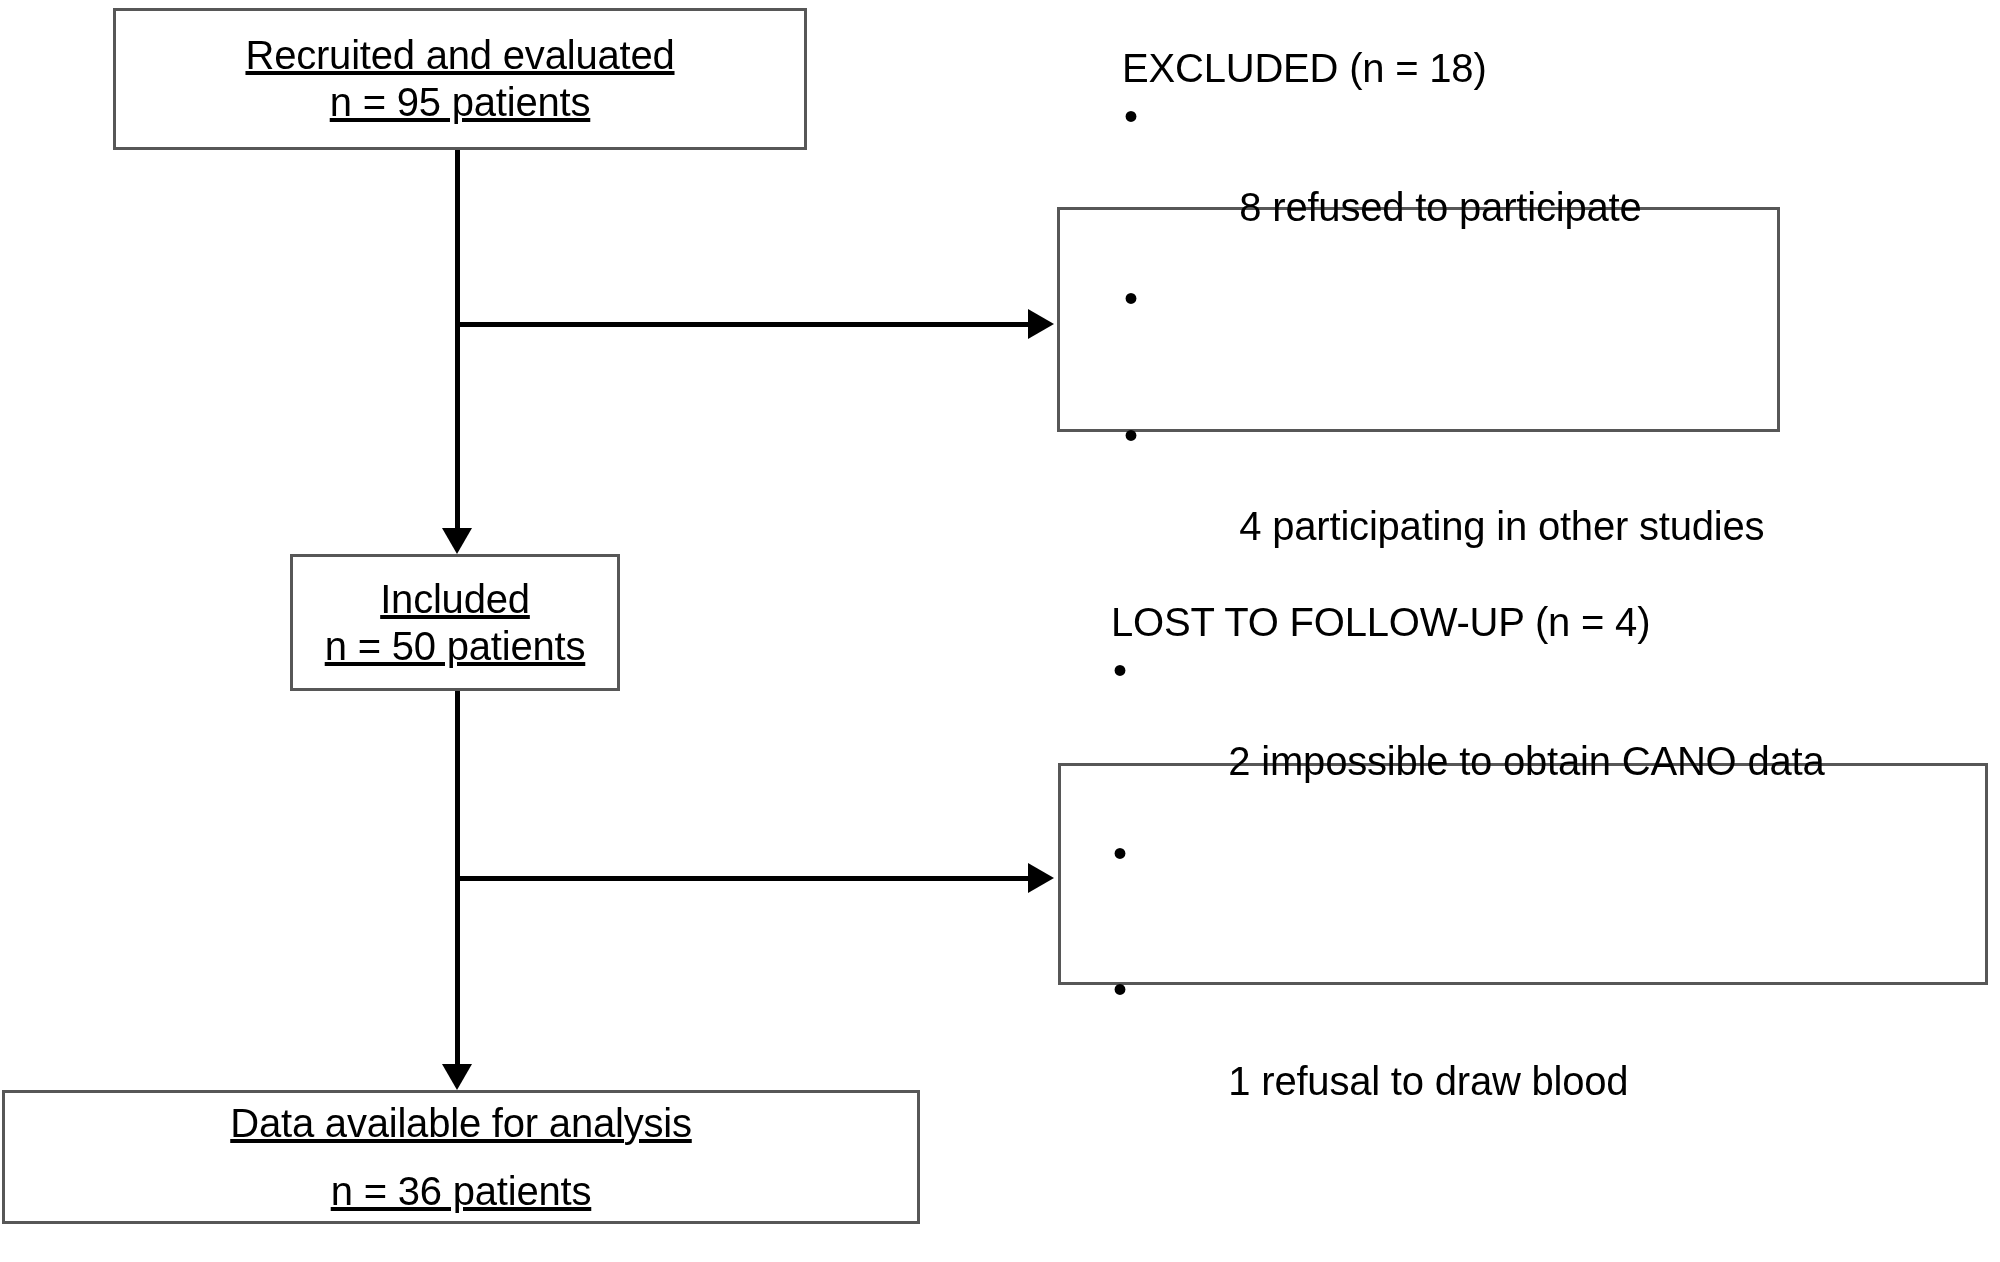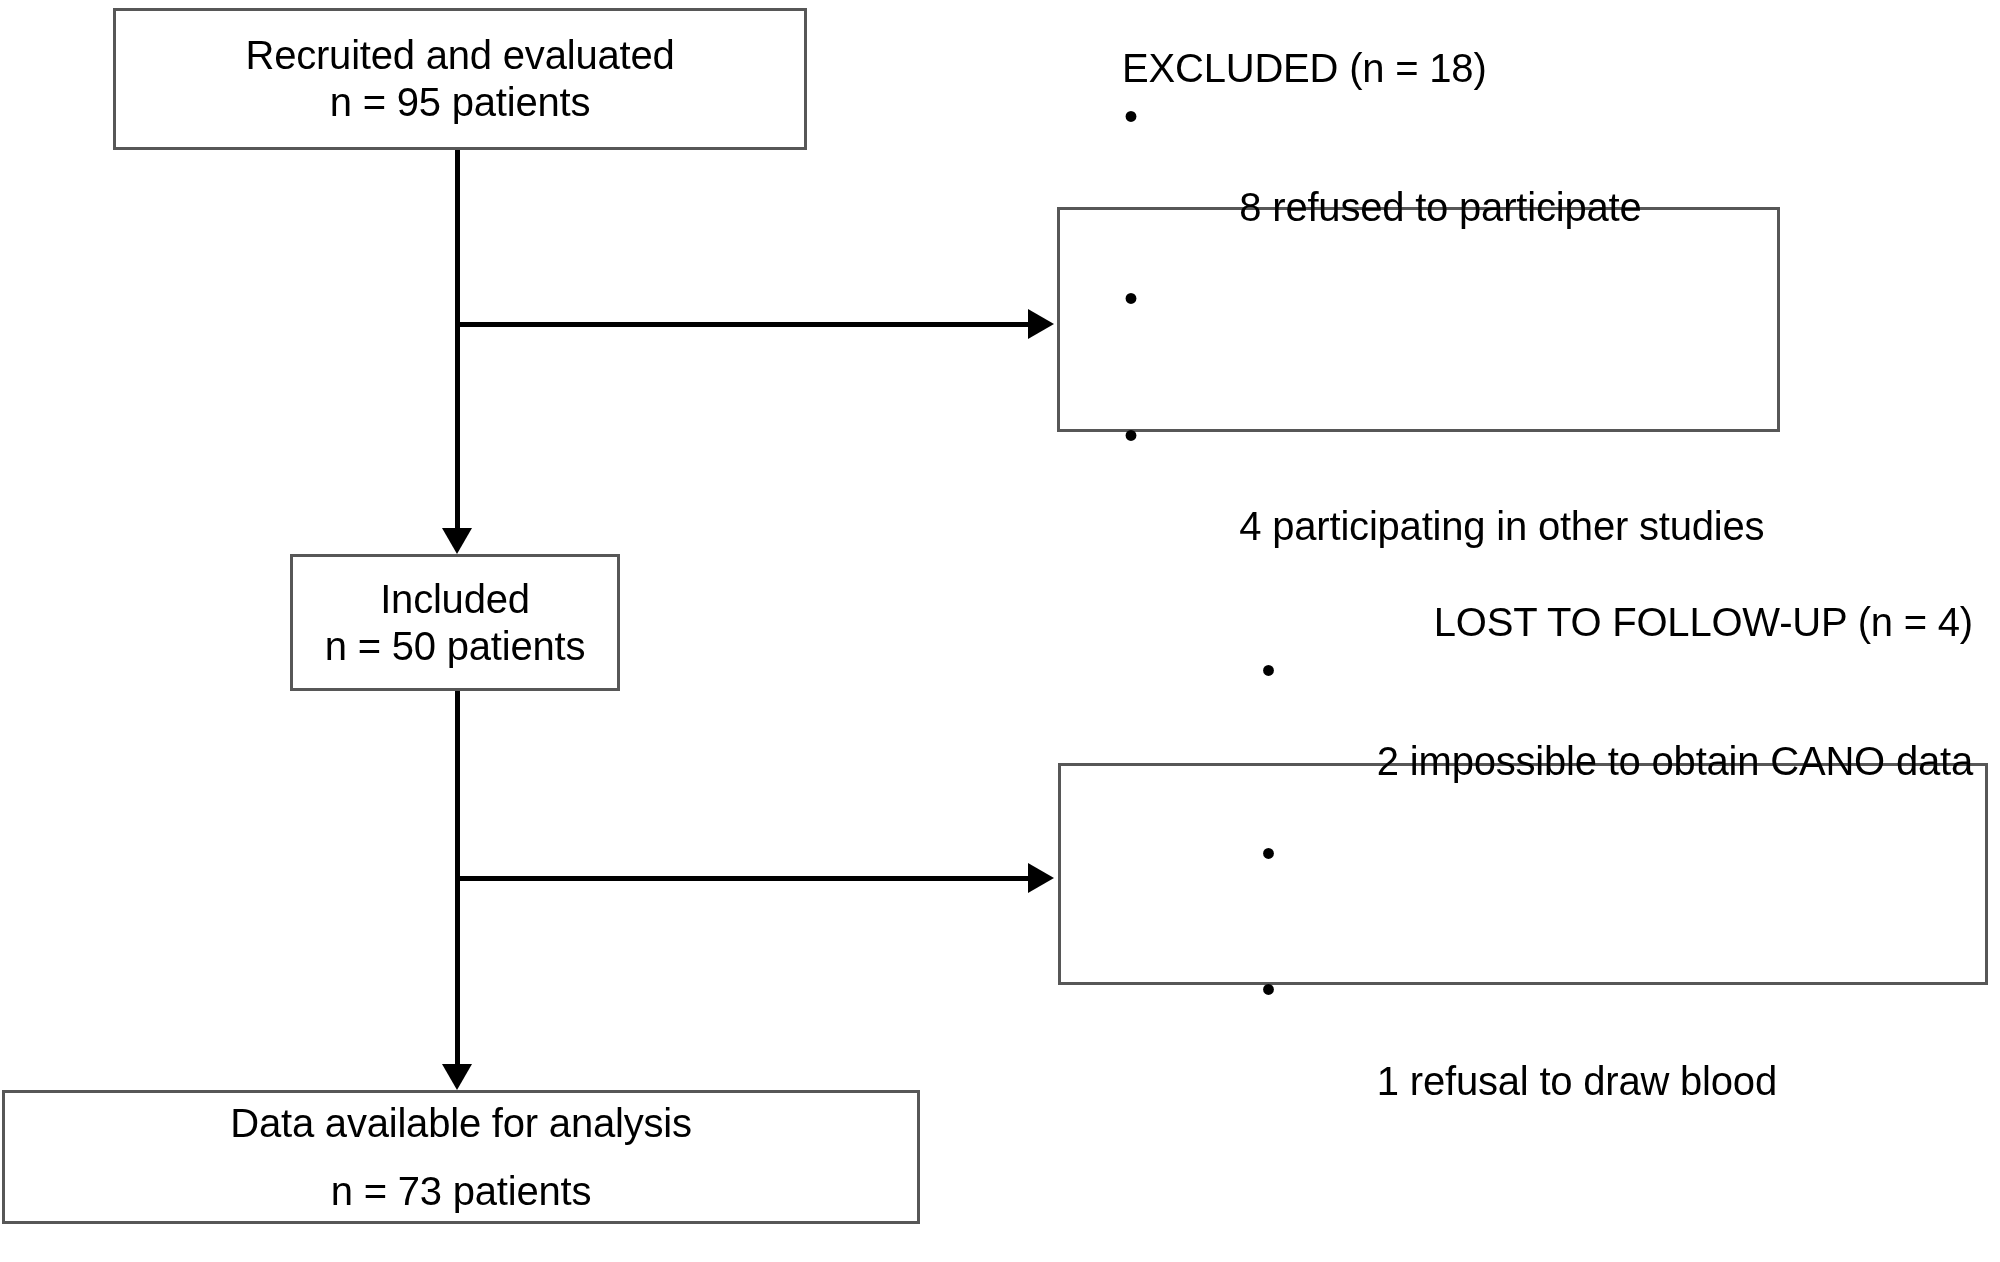--- a/index.html
+++ b/index.html
@@ -26,20 +26,21 @@
     box-sizing: border-box;
     background: #ffffff;
     border: 3px solid #575757;
     display: flex;
     flex-direction: column;
     justify-content: center;
   }
   .node.center {
     align-items: center;
     text-align: center;
+    text-decoration: underline;
   }
   .node.left {
     align-items: flex-start;
     text-align: left;
   }
   .node-line {
     font-size: 40px;
     line-height: 1.17;
     white-space: pre;
     letter-spacing: -0.2px;
@@ -54,21 +55,21 @@
   }
   #node-analysis {
     left: 2px; top: 1090px; width: 918px; height: 134px; gap: 21px;
   }
   #node-excluded {
     left: 1057px; top: 207px; width: 723px; height: 225px;
     padding-left: 62px; padding-right: 12px;
   }
   #node-lost {
     left: 1058px; top: 763px; width: 930px; height: 222px;
-    padding-left: 50px; padding-right: 12px; align-items: flex-end;
+    padding-left: 50px; padding-right: 12px;
   }
 
   
   .bullet-list {
     list-style: none;
     margin: 0;
     padding: 0;
   }
   .bullet-list li {
     font-size: 40px;
@@ -184,16 +185,16 @@
       </li>
       <li>
         <span class="bullet-dot">•</span>
         <span>1 refusal to draw blood</span>
       </li>
     </ul>
   </div>
 
   <div class="node center" id="node-analysis">
     <div class="node-line">Data available for analysis</div>
-    <div class="node-line">n = 73 patients</div>
+    <div class="node-line">n = 36 patients</div>
   </div>
 
 </div>
 
 </body></html>

